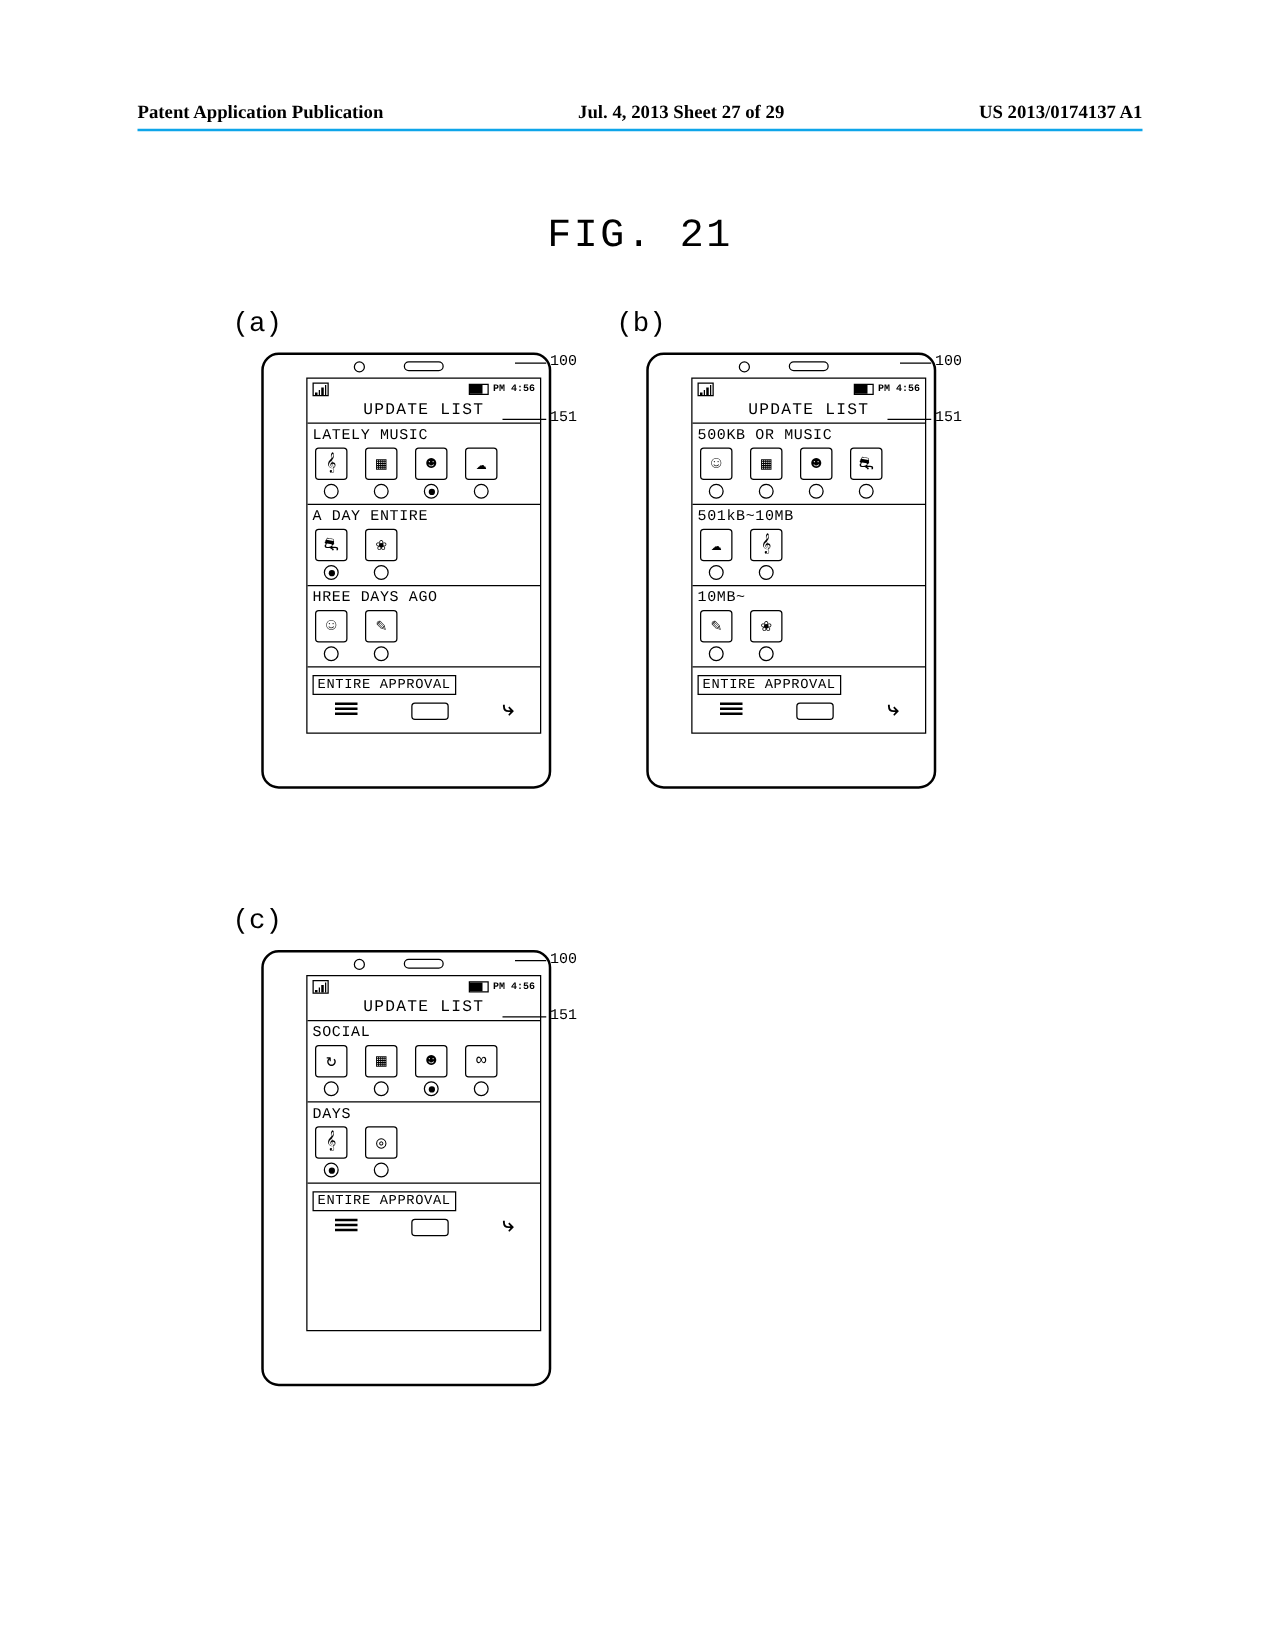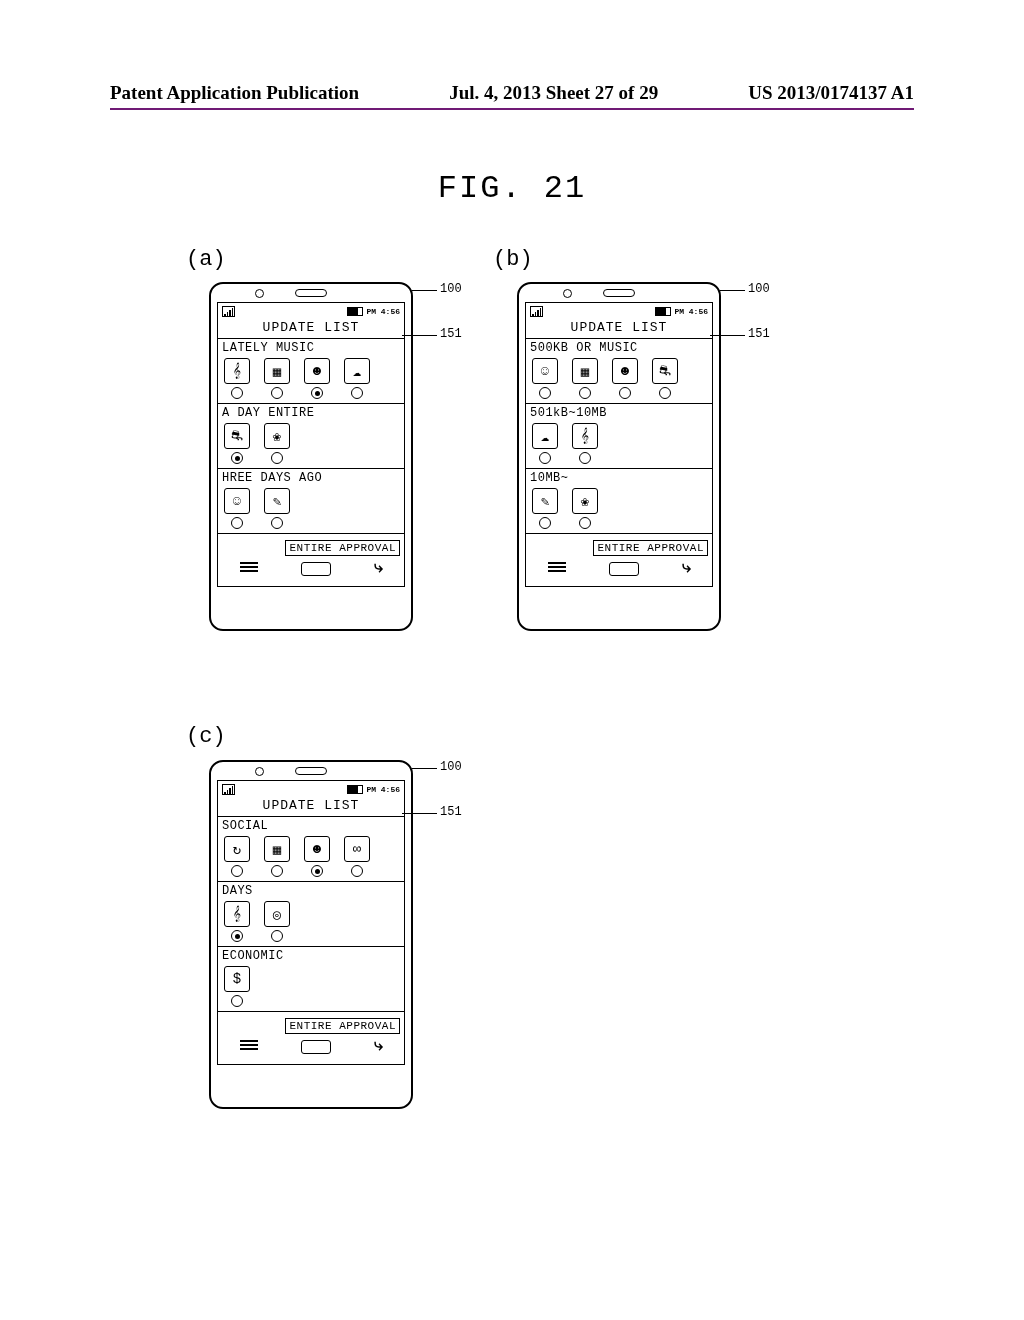--- a/index.html
+++ b/index.html
@@ -13,22 +13,22 @@
     background: #fff;
   }
   .page-header {
     position: absolute;
     top: 82px;
     left: 110px;
     right: 110px;
     display: flex;
     justify-content: space-between;
     font-weight: bold;
-    font-size: 19px;
-    border-bottom: 2px solid #701a75;
+    font-size: 15px;
+    border-bottom: 2px solid #0ea5e9;
     padding-bottom: 4px;
   }
   .fig-title {
     position: absolute;
     top: 170px;
     left: 0;
     right: 0;
     text-align: center;
     font-size: 32px;
     font-family: "Courier New", monospace;
@@ -39,20 +39,21 @@
     font-family: "Courier New", monospace;
     position: absolute;
   }
   .phone {
     position: absolute;
     width: 200px;
     height: 345px;
     border: 2.5px solid #000;
     border-radius: 14px;
     background: #fff;
+    padding-left: 28px;
   }
   .phone-top {
     height: 18px;
     display: flex;
     justify-content: center;
     align-items: center;
     gap: 18px;
     position: relative;
   }
   .camera-dot {
@@ -113,21 +114,21 @@
     display:flex; align-items:center; justify-content:center; font-size:14px;
   }
   .radio {
     width: 10px; height: 10px; border: 1.5px solid #000; border-radius: 50%;
     display:flex; align-items:center; justify-content:center;
   }
   .radio.sel::after {
     content:""; width:5px; height:5px; background:#000; border-radius:50%;
   }
   .approval-row {
-    display:flex; justify-content:flex-end; padding: 6px 4px 2px 4px;
+    display:flex; padding: 6px 4px 2px 4px;
     border-top: none;
   }
   .approval-btn {
     border: 1.5px solid #000; font-size: 11px; padding: 1px 3px; letter-spacing:0.5px;
   }
   .bot-bar {
     flex:1; display:flex; justify-content:space-around; align-items:flex-start;
     padding-top:4px;
   }
   .nav-menu { display:flex; flex-direction:column; gap:2px; width:18px;}
@@ -393,29 +394,20 @@
           </div>
           <div class="group">
             <div class="group-title">DAYS</div>
             <div class="icon-row">
               <div class="app">
                 <div class="app-icon">𝄞</div>
                 <div class="radio sel"></div>
               </div>
               <div class="app">
                 <div class="app-icon">◎</div>
-                <div class="radio"></div>
-              </div>
-            </div>
-          </div>
-          <div class="group">
-            <div class="group-title">ECONOMIC</div>
-            <div class="icon-row">
-              <div class="app">
-                <div class="app-icon">$</div>
                 <div class="radio"></div>
               </div>
             </div>
           </div>
         </div>
       <div class="approval-row">
         <div class="approval-btn">ENTIRE APPROVAL</div>
       </div>
       <div class="bot-bar">
         <div class="nav-menu">

